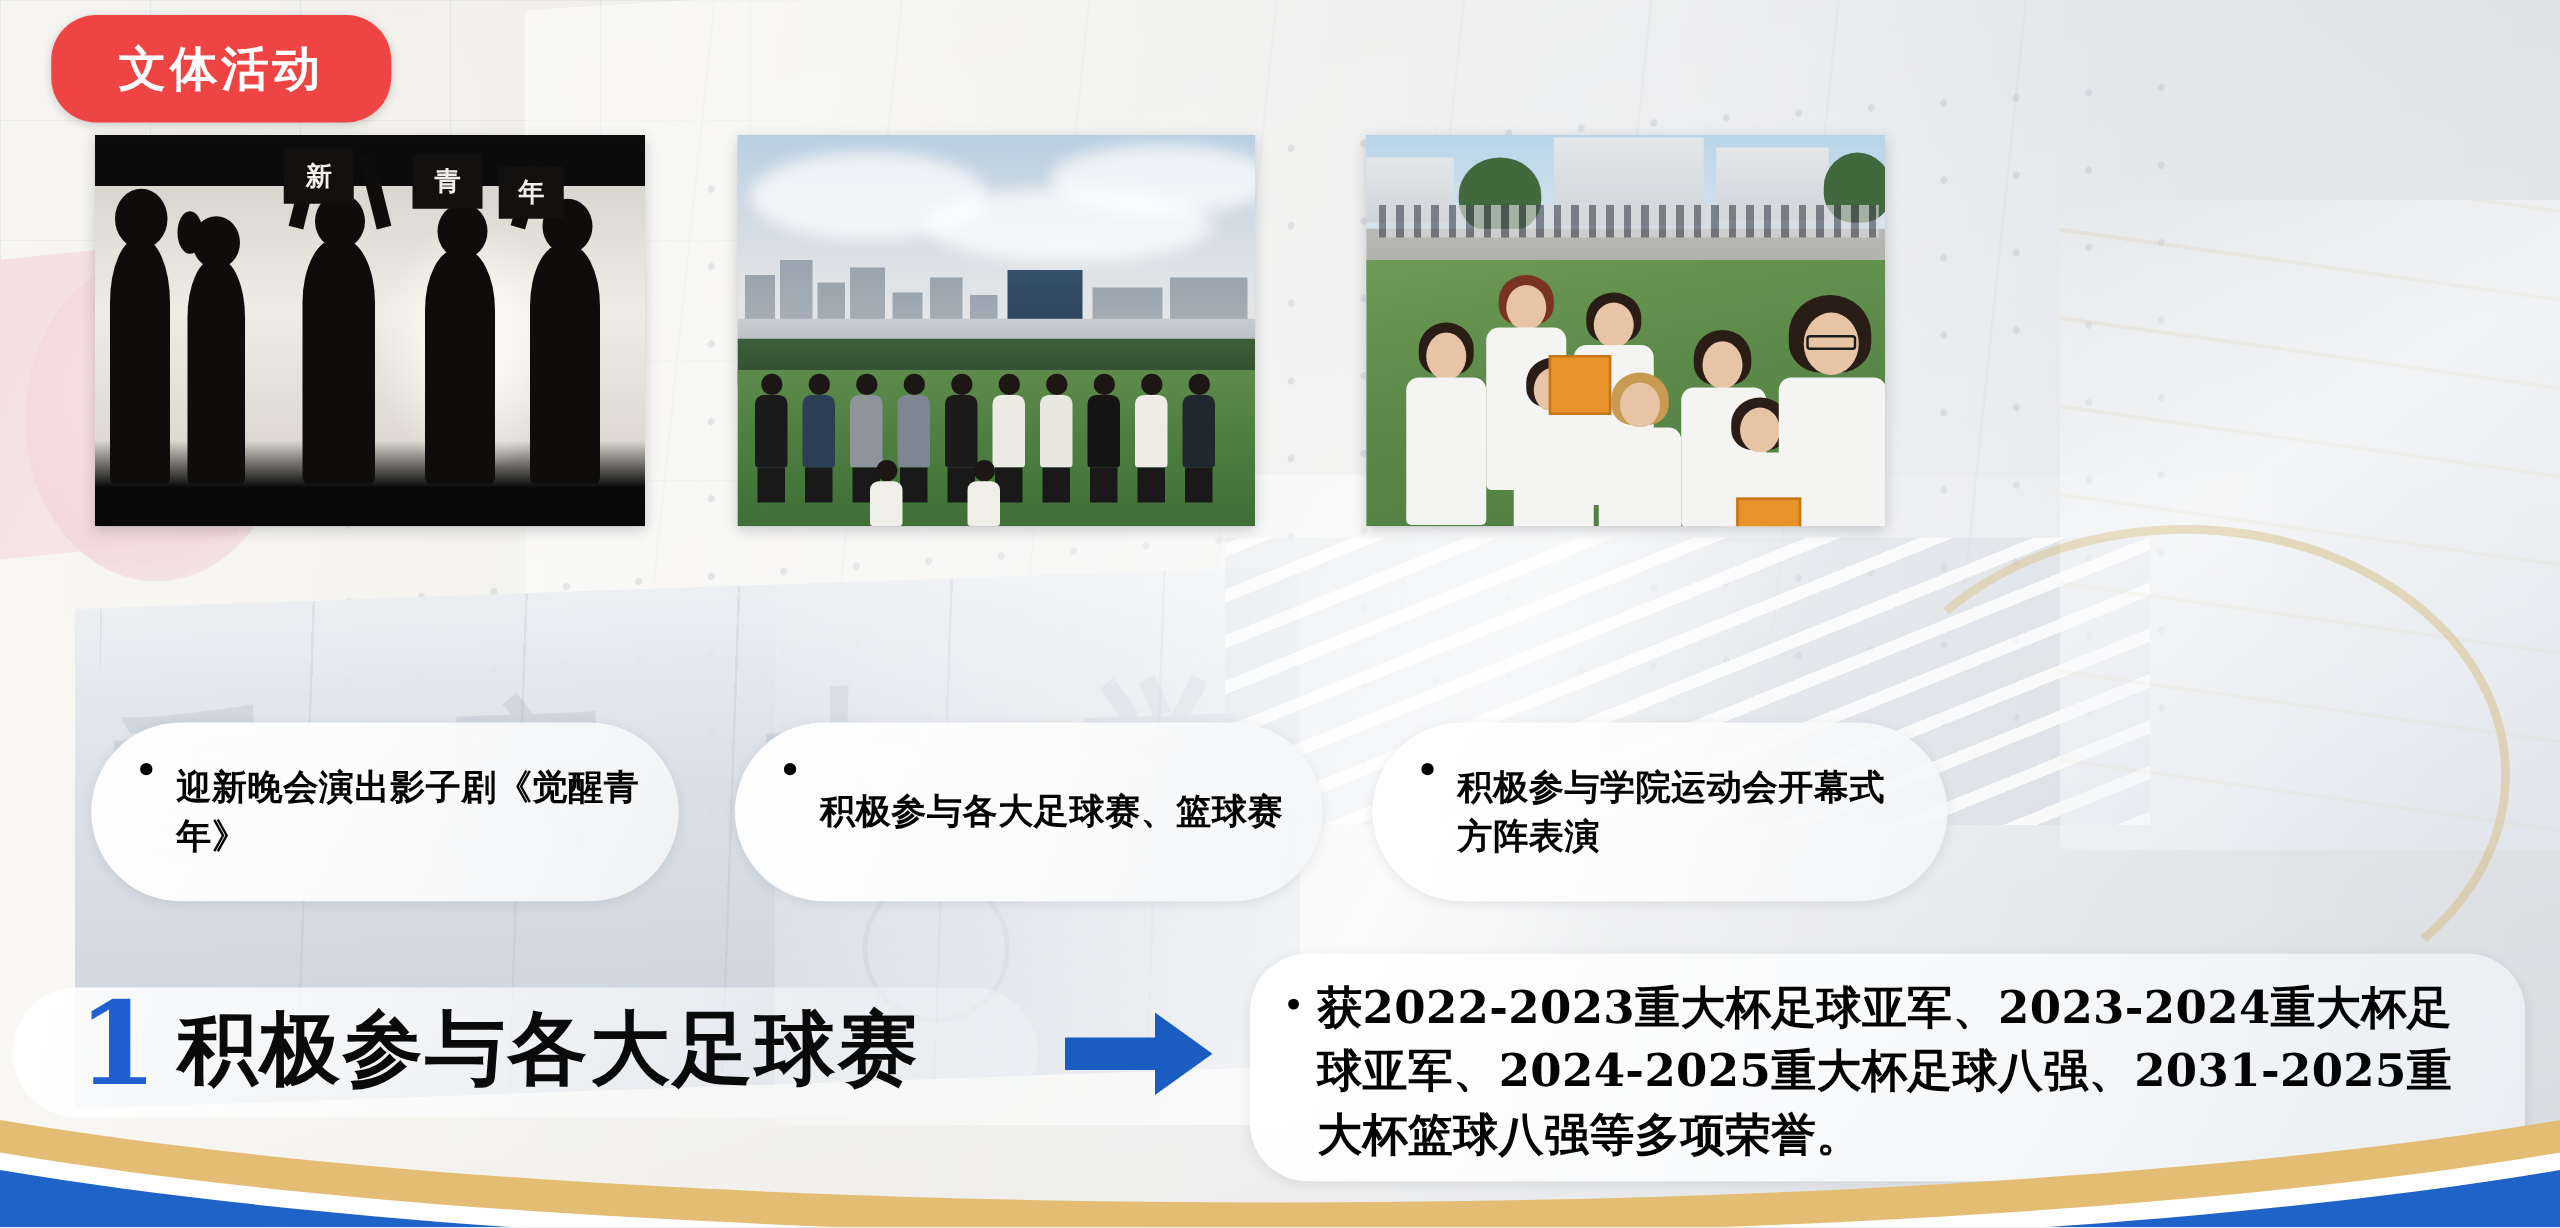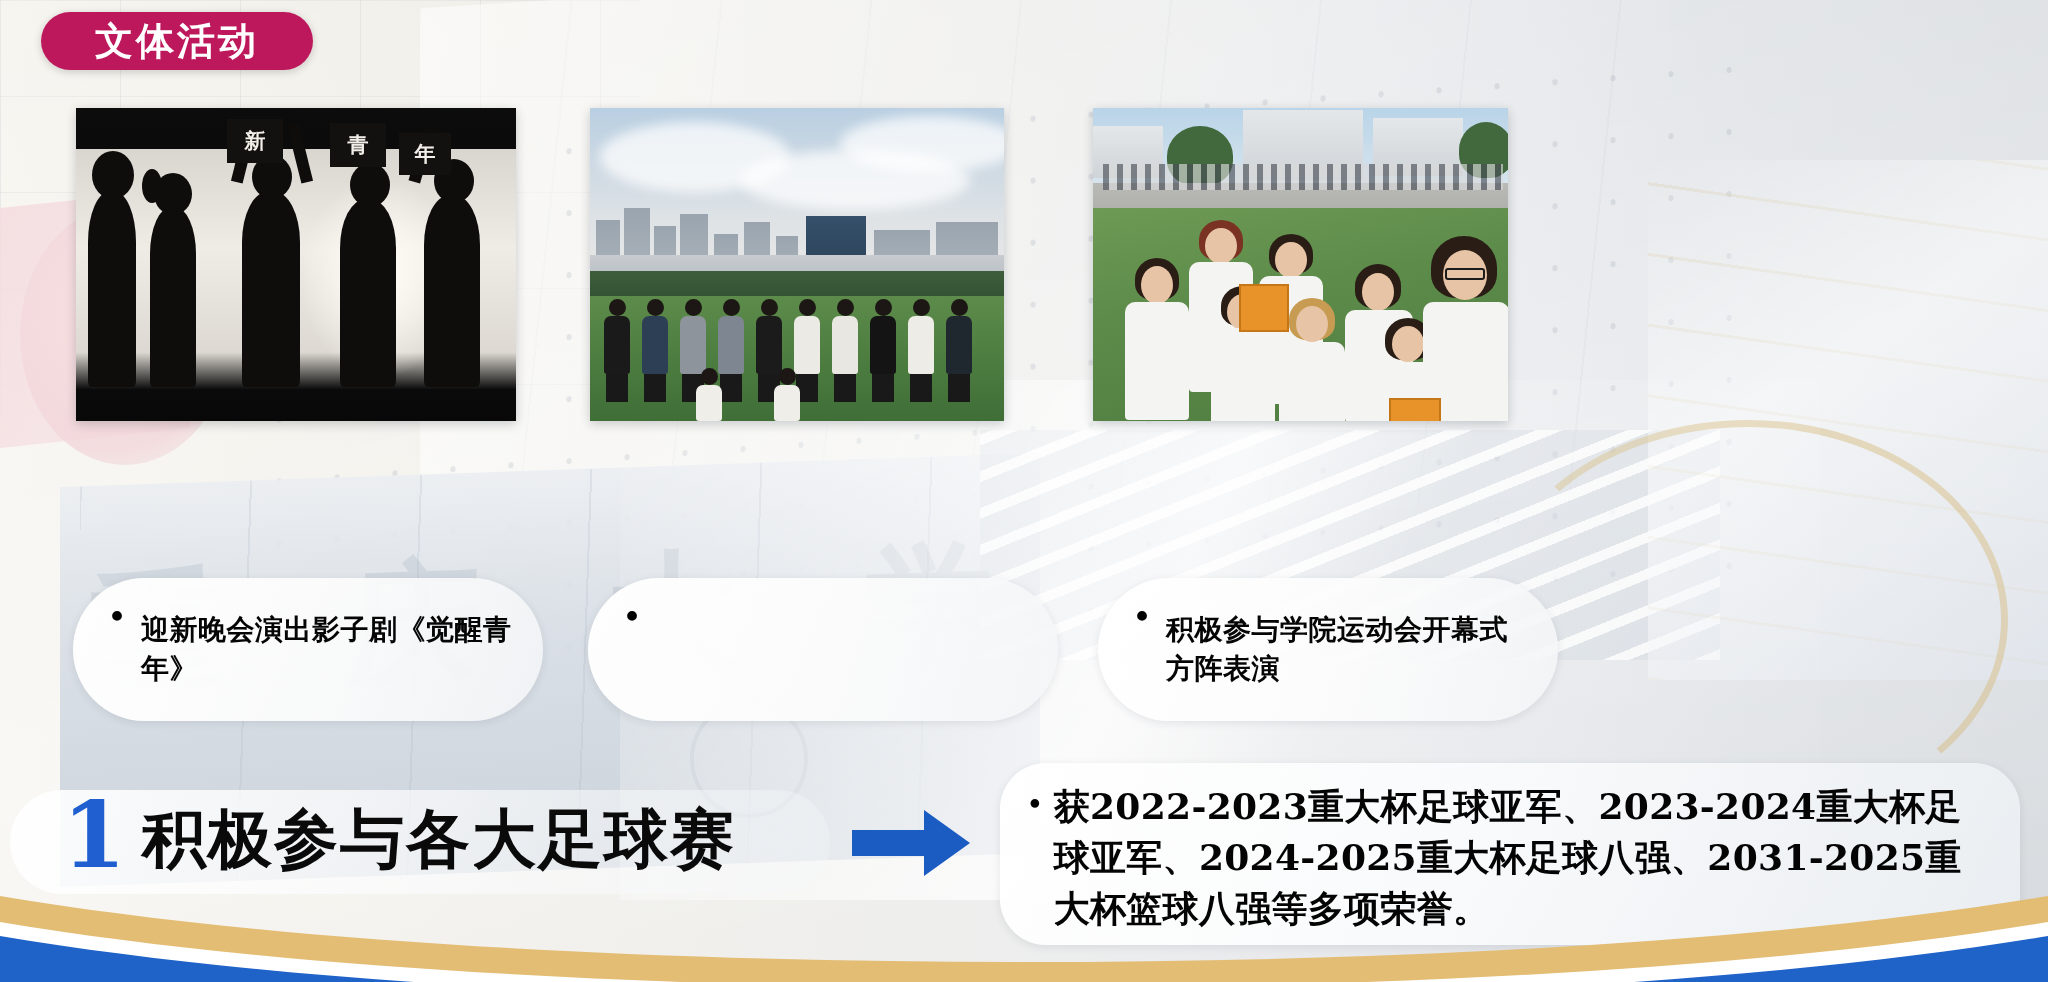--- a/index.html
+++ b/index.html
@@ -142,22 +142,22 @@
   }
 
   
   .ribbon { position: absolute; left: 0; bottom: 0; width: 2048px; height: 130px; overflow: hidden; }
   .ribbon svg { display: block; }
 
   
   .title-pill {
     position: absolute;
     left: 41px; top: 12px;
-    width: 272px; height: 58px;
-    background: #be185d;
+    width: 272px; height: 86px;
+    background: #ef4444;
     border-radius: 36px;
     display: flex; align-items: center; justify-content: center;
     box-shadow: 0 2px 8px rgba(0,0,0,0.18);
   }
   .title-pill span {
     color: #ffffff;
     font-size: 38px;
     font-weight: 700;
     letter-spacing: 3px;
     font-family: "DejaVu Serif", "Liberation Serif", serif;
@@ -489,20 +489,21 @@
     <div class="p3-box" style="left:146px; top:176px; width:50px; height:48px;"></div>
     <div class="p3-box" style="left:296px; top:290px; width:52px; height:26px;"></div>
   </div>
 
   <div class="caption" id="cap1">
     <span class="bullet">•</span>
     <span class="ctext">迎新晚会演出影子剧《觉醒青年》</span>
   </div>
   <div class="caption" id="cap2">
     <span class="bullet">•</span>
+    <span class="ctext">积极参与各大足球赛、篮球赛</span>
   </div>
   <div class="caption" id="cap3">
     <span class="bullet">•</span>
     <span class="ctext">积极参与学院运动会开幕式方阵表演</span>
   </div>
 
   <div class="bottom-pill"></div>
   <div class="bottom-line">
     <span class="num">1</span>
     <span class="seg">积极参与各大足球赛</span>

